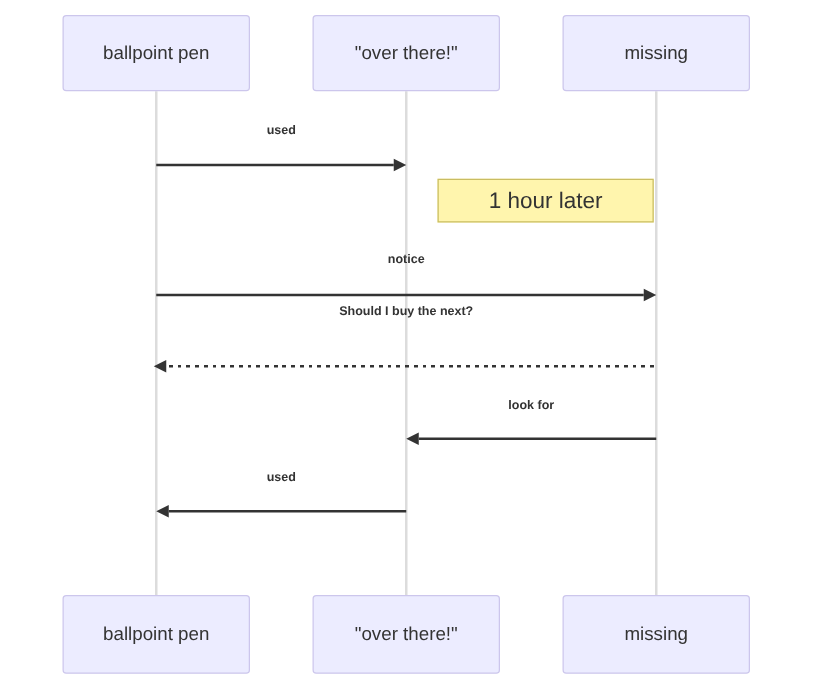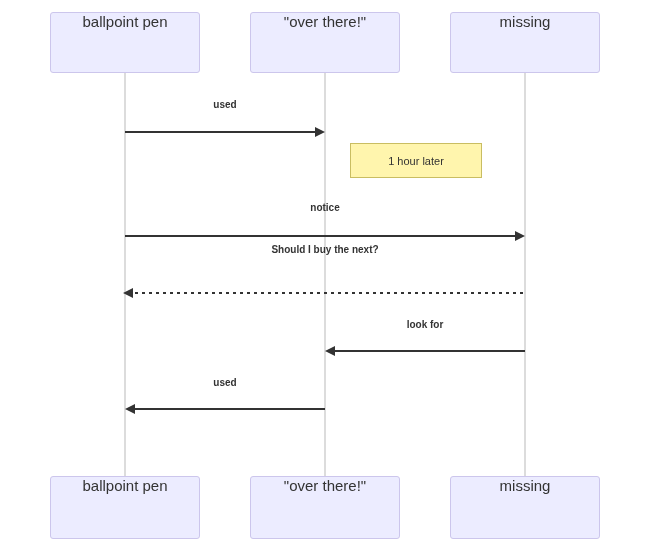--- a/index.html
+++ b/index.html
@@ -17,21 +17,21 @@
   }
   .lifeline.l1 { left: 124px; }
   .lifeline.l2 { left: 324px; }
   .lifeline.l3 { left: 524px; }
   .actor {
     position: absolute;
     width: 150px; height: 61px;
     background: var(--actor-fill, #ececff);
     border: 1px solid var(--actor-border, #ccc6ec);
     border-radius: 3px;
-    display: flex; justify-content: center;
+    display: flex; align-items: center; justify-content: center;
     font-size: 15px; color: var(--text, #333);
     box-sizing: border-box;
   }
   .actor.a1 { left: 50px; }
   .actor.a2 { left: 250px; }
   .actor.a3 { left: 450px; }
   .actor.top { top: 12px; }
   .actor.bottom { top: 476px; height: 63px; }
   .msg-label {
     position: absolute;
@@ -62,25 +62,25 @@
     border-top: 5px solid transparent; border-bottom: 5px solid transparent; }
   .head.right { border-left: 10px solid var(--arrow, #333); }
   .head.left  { border-right: 10px solid var(--arrow, #333); }
   .head.h1 { left: 315px; top: 127px; }
   .head.h2 { left: 515px; top: 231px; }
   .head.h3 { left: 123px; top: 288px; }
   .head.h4 { left: 325px; top: 346px; }
   .head.h5 { left: 125px; top: 404px; }
   .note {
     position: absolute;
-    width: 132px; height: 35px;
+    width: 173px; height: 35px;
     background: var(--note-fill, #fff5ad);
     border: 1px solid var(--note-border, #c9bd62);
     display: flex; align-items: center; justify-content: center;
-    font-size: 11px; color: var(--text, #333);
+    font-size: 18px; color: var(--text, #333);
     box-sizing: border-box;
     white-space: nowrap;
   }
   .note.n1 { left: 350px; top: 143px; }
   .note.n2 { left: 50px;  top: 421px; }
 </style>
 </head>
 <body>
 
 <div class="stage">

